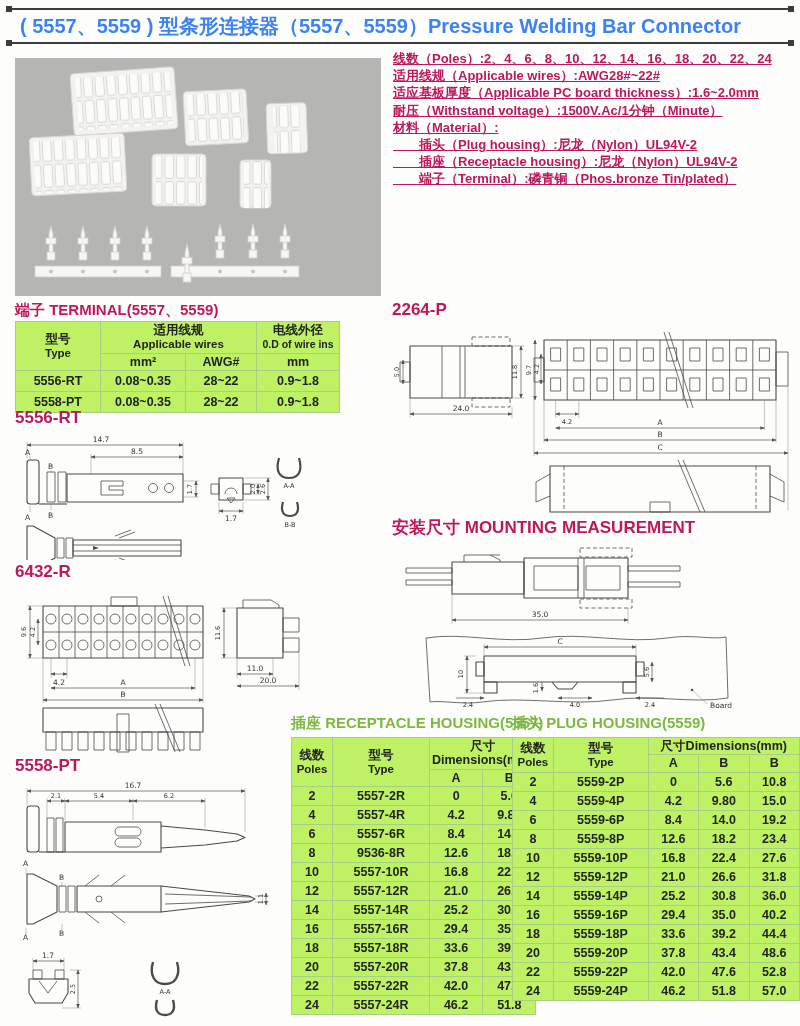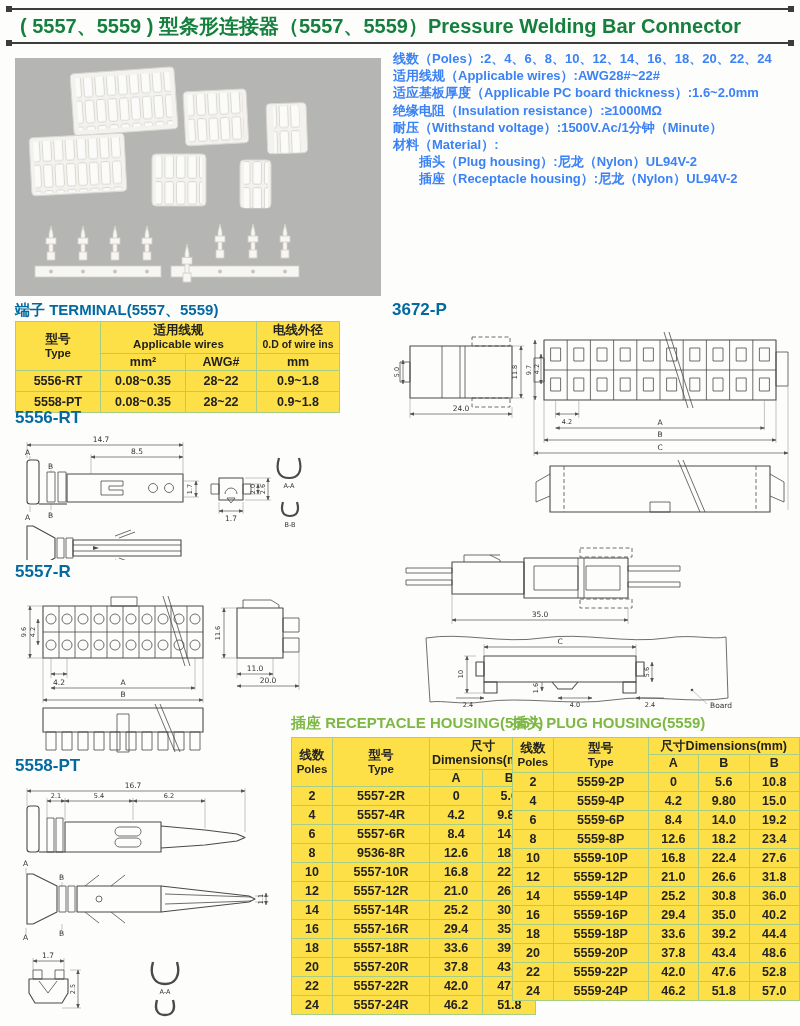--- a/index.html
+++ b/index.html
@@ -3,30 +3,30 @@
 <meta charset="utf-8">
 <style>
   html,body{margin:0;padding:0;background:#e8e8e8;}
   .page{position:relative;width:800px;height:1026px;background:#fdfdfc;margin:0 auto;
         font-family:"Liberation Sans","DejaVu Sans",sans-serif;color:#1c1c1c;overflow:hidden;}
   
   .rule{position:absolute;left:8px;right:8px;height:2px;background:#3c3c3c;}
   .rule::before,.rule::after{content:"";position:absolute;top:-2px;width:6px;height:6px;background:#3c3c3c;}
   .rule::before{left:-2px}.rule::after{right:-2px}
   .rule.top{top:8px}.rule.bottom{top:42px}
-  .page-title{position:absolute;left:20px;top:13px;font-size:20px;font-weight:600;color:#15803d;white-space:nowrap;}
+  .page-title{position:absolute;left:20px;top:13px;font-size:20px;font-weight:600;color:#3b82f6;white-space:nowrap;}
   
-  .sec-title{position:absolute;font-weight:700;color:#0369a1;white-space:nowrap;}
+  .sec-title{position:absolute;font-weight:700;color:#be185d;white-space:nowrap;}
   .big{font-size:17px}.mid{font-size:15px}
   
   .specs{position:absolute;left:393px;top:50px;width:400px;}
   .specs h2{margin:0 0 4px 0;font-size:17px;font-weight:700;color:#7db843;}
-  .spec-line{font-size:13px;line-height:17.2px;font-weight:600;color:#3b82f6;white-space:nowrap;}
+  .spec-line{font-size:13px;line-height:17.2px;font-weight:600;color:#be185d;white-space:nowrap;text-decoration:underline;}
   
-  table.gtab{border-collapse:collapse;background:#fde047;}
+  table.gtab{border-collapse:collapse;background:#bef264;}
   table.gtab th,table.gtab td{border:1px solid #a6cf85;text-align:center;font-size:12.5px;
       color:#222;padding:1px 2px;font-weight:600;}
   table.gtab th{font-weight:700;line-height:1.15;}
   table.gtab th .en{font-size:11.5px;font-weight:700;}
   .tbl-wrap{position:absolute;}
   .tbl-title{font-size:15px;font-weight:700;color:#7db843;margin:0 0 4px 0;white-space:nowrap;}
   
   .ol{fill:none;stroke:#4a4a4a;stroke-width:1.1;stroke-linejoin:round;}
   .ol2{fill:none;stroke:#4a4a4a;stroke-width:0.8;stroke-linejoin:round;}
   .dash{stroke-dasharray:4,2.5;}
@@ -114,25 +114,25 @@
         <use href="#pin" x="270" y="206"></use>
     </g>
   </svg>
 
   <div class="specs">
     <div>
 
     <div class="spec-line">线数（Poles）:2、4、6、8、10、12、14、16、18、20、22、24</div>
         <div class="spec-line">适用线规（Applicable wires）:AWG28#~22#</div>
         <div class="spec-line">适应基板厚度（Applicable PC board thickness）:1.6~2.0mm</div>
-        <div class="spec-line">绝缘电阻（Insulation resistance）:≥1000MΩ</div>
         <div class="spec-line">耐压（Withstand voltage）:1500V.Ac/1分钟（Minute）</div>
         <div class="spec-line">材料（Material）:</div>
         <div class="spec-line">　　插头（Plug housing）:尼龙（Nylon）UL94V-2</div>
         <div class="spec-line">　　插座（Receptacle housing）:尼龙（Nylon）UL94V-2</div>
+        <div class="spec-line">　　端子（Terminal）:磷青铜（Phos.bronze Tin/plated）</div>
       </div>
   </div>
 
   <div class="sec-title mid" style="left:15px;top:301px">端子  TERMINAL(5557、5559)</div>
   <div class="tbl-wrap" style="left:15px;top:321px">
     <table class="gtab">
       <thead>
         <tr>
           <th rowspan="2" style="width:80px">
             <span>型号</span><br>
@@ -230,21 +230,21 @@
     <g>
       <path d="M264,30 c-4,14 1,20 10,20 c9,0 14,-6 10,-20" fill="none" stroke="#4a4a4a" stroke-width="2.2"></path>
       <text class="dimt small" x="274" y="60" text-anchor="middle">A-A</text>
     </g>
     <g>
       <path d="M268,74 c-3,10 1,14 7,14 c6,0 10,-4 7,-14" fill="none" stroke="#4a4a4a" stroke-width="2.2"></path>
       <text class="dimt small" x="275" y="99" text-anchor="middle">B-B</text>
     </g>
   </svg>
 
-  <div class="sec-title big" style="left:15px;top:562px">5557-R</div>
+  <div class="sec-title big" style="left:15px;top:562px">6432-R</div>
   <svg class="abs" style="left:15px;top:584px" width="295" height="170" viewBox="0 0 295 170">
     <rect class="ol2" x="96" y="13" width="26" height="9"></rect>
     <rect class="ol" x="28" y="22" width="160" height="52"></rect>
     <line class="ol2" x1="28" y1="48" x2="188" y2="48"></line>
     <line class="ol2" x1="44" y1="22" x2="44" y2="74"></line>
       <line class="ol2" x1="60" y1="22" x2="60" y2="74"></line>
     <line class="ol2" x1="76" y1="22" x2="76" y2="74"></line>
       <line class="ol2" x1="92" y1="22" x2="92" y2="74"></line>
     <line class="ol2" x1="108" y1="22" x2="108" y2="74"></line>
       <line class="ol2" x1="124" y1="22" x2="124" y2="74"></line>
@@ -392,21 +392,21 @@
     <g>
       <path d="M138,184 c-4,14 2,22 12,22 c10,0 16,-8 12,-22" fill="none" stroke="#4a4a4a" stroke-width="2.4"></path>
       <text class="dimt small" x="150" y="216" text-anchor="middle">A-A</text>
     </g>
     <g>
       <path d="M142,222 c-3,10 1,15 8,15 c7,0 11,-5 8,-15" fill="none" stroke="#4a4a4a" stroke-width="2.4"></path>
       <text class="dimt small" x="150" y="247" text-anchor="middle">B-B</text>
     </g>
   </svg>
 
-  <div class="sec-title big" style="left:392px;top:300px">3672-P</div>
+  <div class="sec-title big" style="left:392px;top:300px">2264-P</div>
   <svg class="abs" style="left:392px;top:322px" width="405" height="192" viewBox="0 0 405 192">
     <g>
       <rect class="ol" x="18" y="24" width="102" height="52"></rect>
       <rect class="ol2" x="8" y="40" width="10" height="20"></rect>
       <line class="ol2" x1="50" y1="24" x2="50" y2="76"></line>
         <line class="ol2" x1="68" y1="24" x2="68" y2="76"></line>
       <line class="ol2" x1="73" y1="24" x2="73" y2="76"></line>
       <rect class="ol2 dash" x="80" y="15" width="38" height="9"></rect>
         <rect class="ol2 dash" x="80" y="76" width="38" height="9"></rect>
       <line class="dim" x1="11" y1="38" x2="11" y2="62" marker-start="url(#arw)" marker-end="url(#arw)"></line>
@@ -482,20 +482,21 @@
         <path class="ol2" d="M378,152 l14,8 v20 l-14,-6"></path>
       <line class="ol2 dash" x1="172" y1="144" x2="172" y2="190"></line>
         <line class="ol2 dash" x1="364" y1="144" x2="364" y2="190"></line>
       <rect class="ol2" x="258" y="180" width="20" height="10"></rect>
       <line class="ol2" x1="286" y1="138" x2="308" y2="190"></line>
         <line class="ol2" x1="291" y1="138" x2="313" y2="190"></line>
       <line class="ext" x1="396" y1="134" x2="396" y2="188"></line>
     </g>
   </svg>
 
+  <div class="sec-title big" style="left:392px;top:516px">安装尺寸  MOUNTING MEASUREMENT</div>
   <svg class="abs" style="left:392px;top:538px" width="405" height="172" viewBox="0 0 405 172">
     <g>
       <rect class="ol2" x="14" y="30" width="46" height="5"></rect>
         <rect class="ol2" x="14" y="42" width="46" height="5"></rect>
       <rect class="ol" x="60" y="24" width="72" height="32"></rect>
       <path class="ol2" d="M72,24 v-7 h26 l10,5 v2"></path>
         <line class="ol2" x1="98" y1="17" x2="108" y2="17"></line>
       <rect class="ol" x="132" y="20" width="104" height="40"></rect>
       <rect class="ol2" x="142" y="28" width="44" height="24"></rect>
       <line class="ol2" x1="186" y1="20" x2="186" y2="60"></line>

